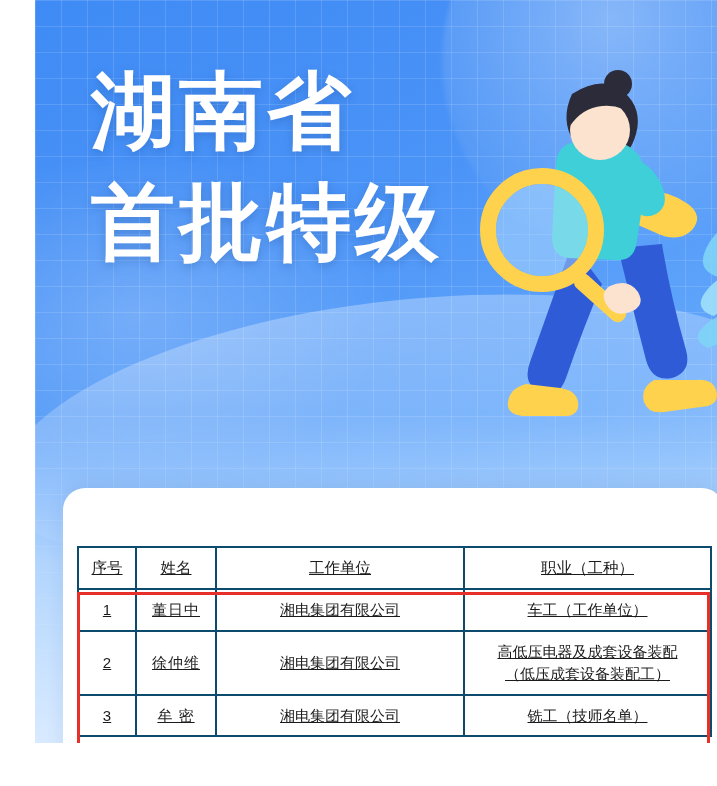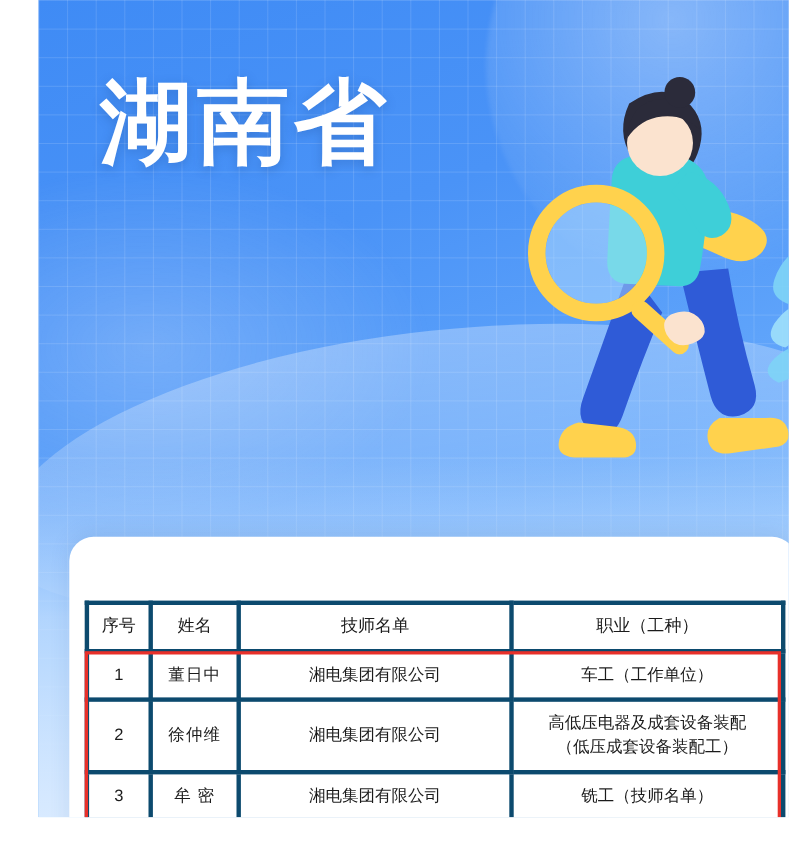--- a/index.html
+++ b/index.html
@@ -106,26 +106,27 @@
     position: absolute;
     left: 14px;
     top: 58px;
     width: 633px;
     border-collapse: collapse;
     table-layout: fixed;
     font-size: 15px;
     color: #1b1b1b;
   }
   #roster-table th, #roster-table td {
-    border: 4px solid #0c4a6e;
+    border: 2px solid #0c4a6e;
     text-align: center;
     vertical-align: middle;
     padding: 9px 4px;
     line-height: 1.45;
     font-weight: normal;
+    text-decoration: underline;
   }
   #roster-table th { font-size: 15.5px; }
   #roster-table col.c-idx   { width: 58px; }
   #roster-table col.c-name  { width: 80px; }
   #roster-table col.c-unit  { width: 248px; }
   #roster-table col.c-job   { width: 247px; }
 
   td.cell-name { letter-spacing: 1px; }
   td.cell-job .job-sub { display: block; }
 
@@ -148,20 +149,21 @@
 <div id="page">
 
   <div id="grid-pattern"></div>
   <div class="blob" id="blob-a"></div>
   <div class="blob" id="blob-b"></div>
   <div id="wave"></div>
   <div id="bottom-fade"></div>
 
   <div id="headline">
     <span class="hl-line">湖南省</span>
+    <span class="hl-line">首批特级</span>
   </div>
 
   <svg id="illustration" viewBox="0 0 330 390">
 
     <g opacity="0.9">
       <path d="M300 230 q18 -30 26 -60 q-34 6 -44 36 q-6 18 18 24 z" fill="#7fd4f7"></path>
       <path d="M292 268 q26 -18 42 -44 q-34 -4 -52 22 q-10 16 10 22 z" fill="#9fe0fb"></path>
       <path d="M286 300 q28 -10 48 -30 q-32 -12 -52 8 q-14 14 4 22 z" fill="#7fd4f7"></path>
     </g>
 
@@ -199,21 +201,21 @@
       <colgroup>
         <col class="c-idx">
           <col class="c-name">
           <col class="c-unit">
           <col class="c-job">
       </colgroup>
       <thead>
         <tr>
           <th>序号</th>
           <th>姓名</th>
-          <th>技师名单</th>
+          <th>工作单位</th>
           <th>职业（工种）</th>
         </tr>
       </thead>
       <tbody>
         <tr>
           <td>1</td>
           <td class="cell-name">董日中</td>
           <td>湘电集团有限公司</td>
           <td class="cell-job">
             <span>车工（工作单位）</span>

